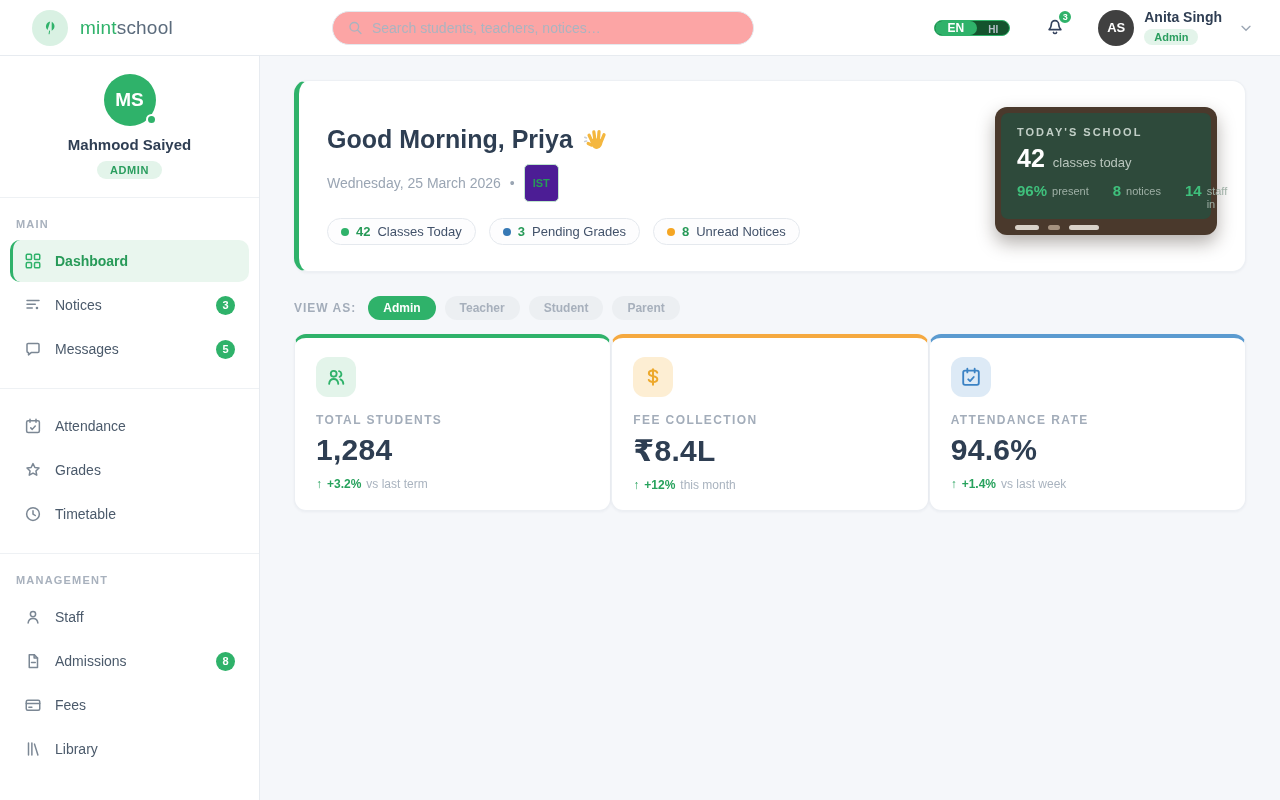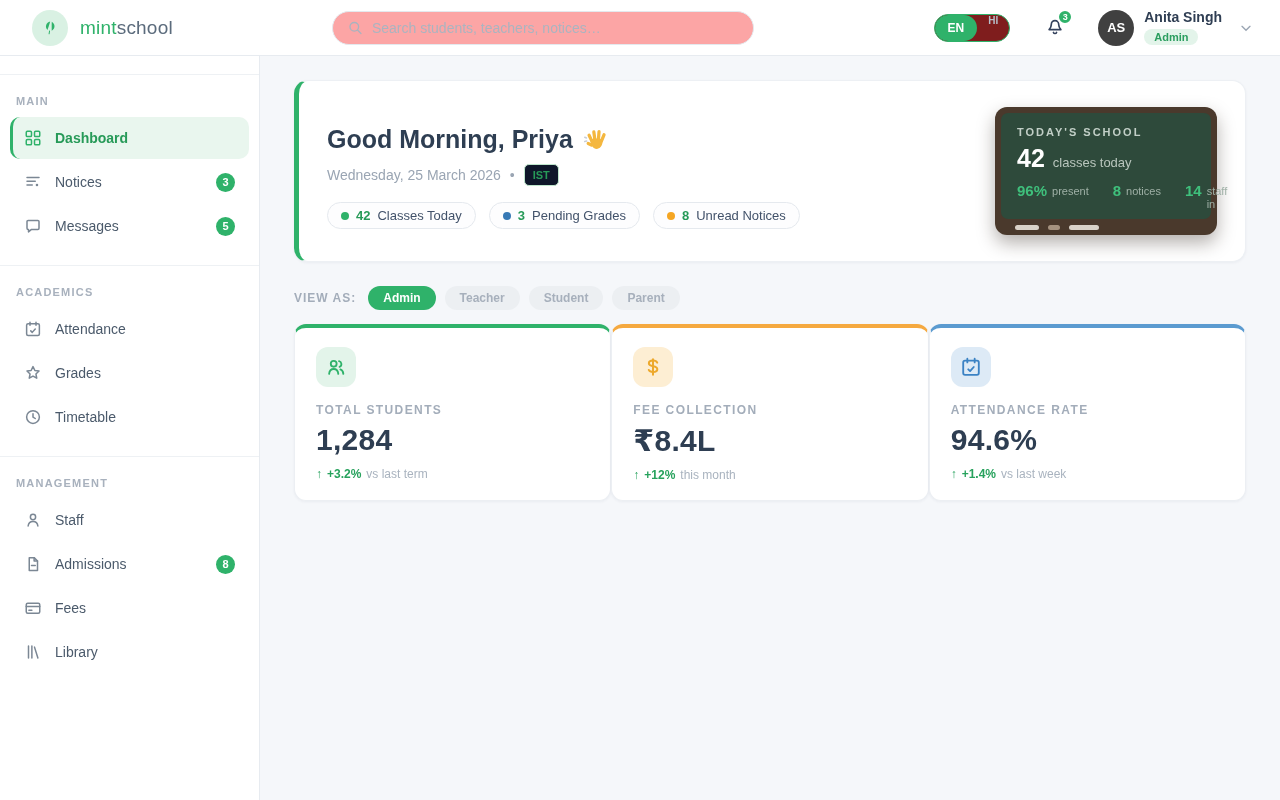--- a/index.html
+++ b/index.html
@@ -11,21 +11,21 @@
   .brand { display:flex; align-items:center; gap:12px; width:228px; }
   .brand-icon { width:36px; height:36px; border-radius:50%; background:#d9f1e3; display:flex; align-items:center; justify-content:center; }
   .brand-name { font-size:19px; letter-spacing:.2px; }
   .brand-name .b1 { color:#2fb26a; font-weight:normal; }
   .brand-name .b2 { color:#5b6b7c; }
   .searchbox { margin-left:72px; width:422px; height:34px; background:#fca5a5; border:1px solid #e4e9ee; border-radius:17px; display:flex; align-items:center; padding:0 14px; gap:9px; }
   .searchbox svg { color:#a9b3bf; }
   .searchbox input { border:none; outline:none; background:transparent; font-size:14px; color:#42526a; width:100%; font-family:inherit; }
   .searchbox input::placeholder { color:#aab4c0; }
   .topbar-right { margin-left:auto; display:flex; align-items:center; }
-  .lang-toggle { display:flex; align-items:flex-start; border:1.5px solid #2fb26a; border-radius:15px; overflow:hidden; height:28px; background:#7f1d1d; }
+  .lang-toggle { display:flex; align-items:flex-end; border:1.5px solid #2fb26a; border-radius:15px; overflow:hidden; height:16px; background:#14532d; }
   .lang-on { background:#2fb26a; color:#fff; font-weight:bold; font-size:12px; padding:0 13px; height:100%; display:flex; align-items:center; border-radius:14px; }
   .lang-off { color:#b6bfca; font-weight:bold; font-size:10px; padding:0 11px; }
   .bell-wrap { position:relative; margin-left:34px; color:#33415c; cursor:pointer; }
   .bell-badge { position:absolute; top:-6px; right:-7px; min-width:16px; height:16px; border-radius:8px; background:#2fb26a; border:2px solid #fff; color:#fff; font-size:9px; font-weight:bold; display:flex; align-items:center; justify-content:center; padding:0 3px; }
   .user-chip { display:flex; align-items:center; gap:10px; margin-left:32px; cursor:pointer; }
   .avatar-sm { width:36px; height:36px; border-radius:50%; background:#404040; color:#fff; font-weight:bold; font-size:13px; display:flex; align-items:center; justify-content:center; }
   .user-name { font-size:14px; font-weight:bold; color:#2f3e53; line-height:1.1; }
   .role-badge { display:inline-block; margin-top:3px; background:#e3f4ea; color:#2b9e5f; font-size:11px; font-weight:bold; padding:2px 10px; border-radius:8px; }
   .chev { color:#9aa5b3; margin-left:6px; }
 
@@ -46,21 +46,21 @@
   .nav-item { position:relative; display:flex; align-items:center; gap:13px; height:42px; padding:0 14px; margin:2px 0; border-radius:10px; color:#4b5a6b; font-size:14px; cursor:pointer; }
   .nav-item svg { color:#7b8794; flex:0 0 auto; }
   .nav-item.active { background:#e9f6ee; color:#279a58; font-weight:bold; border-left:3px solid #2fb26a; padding-left:11px; }
   .nav-item.active svg { color:#2fb26a; }
   .nav-badge { margin-left:auto; min-width:19px; height:19px; border-radius:10px; background:#2fb26a; color:#fff; font-size:11px; font-weight:bold; display:flex; align-items:center; justify-content:center; padding:0 5px; }
 
   
   .greeting-card { position:relative; background:#fff; border:1px solid #edf0f4; border-left:5px solid #2fb26a; border-radius:14px; box-shadow:0 1px 3px rgba(20,45,70,.05); padding:26px 26px 26px 28px; display:flex; justify-content:space-between; min-height:180px;gap:40px; }
   .greet-title { font-size:25px; font-weight:bold; color:#2e3e52; display:flex; align-items:center; gap:10px; margin-top:18px; }
   .greet-date-row { display:flex; align-items:center; gap:9px; margin-top:10px; color:#9aa5b3; font-size:14px; }
-  .ist-badge { background:#0f172a; border:1px solid #bfe7cd; color:#279a58; font-weight:bold; font-size:11px; padding:4px 8px; border-radius:5px; }
+  .ist-badge { background:#4c1d95; border:1px solid #bfe7cd; color:#279a58; font-weight:bold; font-size:11px; padding:12px 8px; border-radius:5px; }
   .chips { display:flex; gap:13px; margin-top:16px; }
   .chip { display:flex; align-items:center; gap:7px; background:#fdfdfe; border:1px solid #e5e9ee; border-radius:15px; padding:5px 13px; font-size:13px; color:#42526a; }
   .chip-dot { width:8px; height:8px; border-radius:50%; }
   .chip-val { color:#279a58; font-weight:bold; }
 
   
   .board { width:222px; height:128px; background:#4a392c; border-radius:12px; padding:6px 6px 16px; box-shadow:0 8px 18px rgba(40,30,20,.35); position:relative; flex:0 0 auto; margin-right:2px; }
   .board-inner { background:#2e4a3b; border-radius:7px; height:100%; padding:13px 16px; }
   .board-title { color:#c2cfc7; font-size:11px; font-weight:bold; letter-spacing:2px; }
   .board-big { display:flex; align-items:baseline; gap:8px; margin-top:6px; }
@@ -138,20 +138,28 @@
       <svg class="chev" width="16" height="16" viewBox="0 0 24 24" fill="none" stroke="currentColor" stroke-width="2" stroke-linecap="round">
           <path d="M6 9.5l6 6 6-6"></path>
         </svg>
     </div>
   </div>
 </header>
 
 <div class="body-row">
 
   <aside class="sidebar">
+    <div class="profile">
+      <span class="avatar-lg">
+          <span>MS</span>
+          <span class="status-dot"></span>
+        </span>
+      <div class="profile-name">Mahmood Saiyed</div>
+      <span class="profile-role">ADMIN</span>
+    </div>
     <div class="sb-divider"></div>
 
     <nav class="nav-section">
       <div class="nav-label">MAIN</div>
       <div class="nav-item active">
         <svg width="18" height="18" viewBox="0 0 24 24" fill="none" stroke="currentColor" stroke-width="2">
             <rect x="3" y="3" width="7" height="7" rx="1.5"></rect>
             <rect x="14" y="3" width="7" height="7" rx="1.5"></rect>
             <rect x="3" y="14" width="7" height="7" rx="1.5"></rect>
             <rect x="14" y="14" width="7" height="7" rx="1.5"></rect>
@@ -170,21 +178,20 @@
         <svg width="18" height="18" viewBox="0 0 24 24" fill="none" stroke="currentColor" stroke-width="2" stroke-linejoin="round">
             <path d="M4 6a1.5 1.5 0 0 1 1.5-1.5h13A1.5 1.5 0 0 1 20 6v9a1.5 1.5 0 0 1-1.5 1.5H10l-4 3.3v-3.3h-.5A1.5 1.5 0 0 1 4 15z"></path>
           </svg>
         <span>Messages</span>
         <span class="nav-badge">5</span>
       </div>
     </nav>
     <div class="sb-divider" style="margin-top:10px;"></div>
 
     <nav class="nav-section">
-      <div class="nav-label">ACADEMICS</div>
       <div class="nav-item">
         <svg width="18" height="18" viewBox="0 0 24 24" fill="none" stroke="currentColor" stroke-width="2" stroke-linecap="round" stroke-linejoin="round">
             <rect x="3.5" y="5" width="17" height="15.5" rx="2"></rect>
             <path d="M8 3v4M16 3v4M9 14.5l2 2 4-4.5"></path>
           </svg>
         <span>Attendance</span>
       </div>
       <div class="nav-item">
         <svg width="18" height="18" viewBox="0 0 24 24" fill="none" stroke="currentColor" stroke-width="2" stroke-linejoin="round">
             <path d="M12 3.5l2.5 5.2 5.5.7-4.1 3.9 1.1 5.6L12 16.1 7 18.9l1.1-5.6L4 9.4l5.5-.7z"></path>

